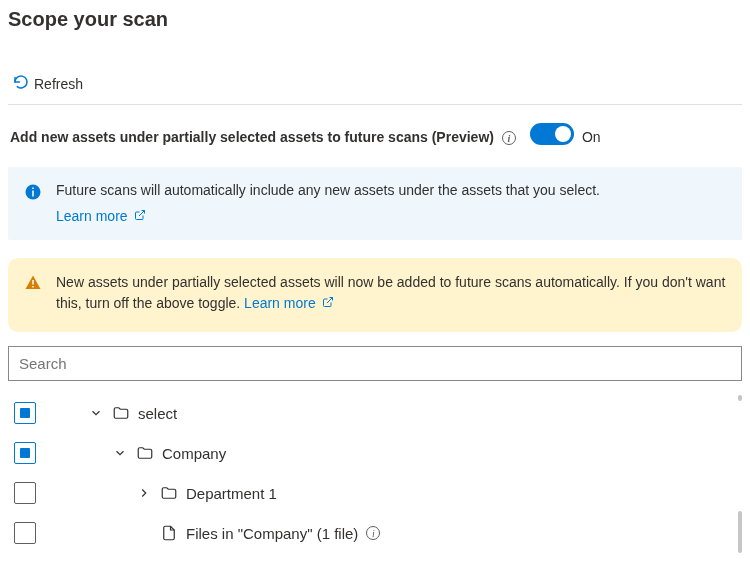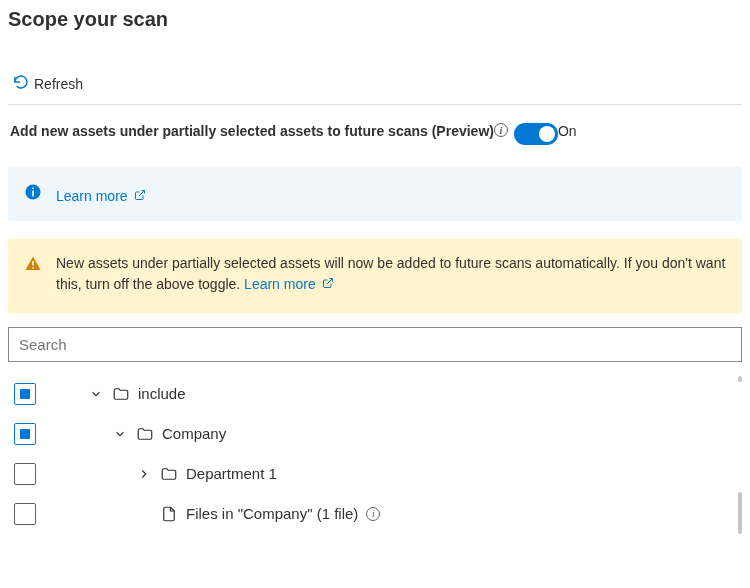--- a/index.html
+++ b/index.html
@@ -25,21 +25,22 @@
       cursor: pointer;
     }
     .refresh-row svg { width: 18px; height: 18px; }
     .separator {
       border: none;
       border-top: 1px solid #e1dfdd;
       margin-bottom: 18px;
     }
     .toggle-row {
       display: flex;
-      align-items: flex-start;
+      align-items: flex-end;
+      gap: 8px;
       font-weight: 600;
       margin-bottom: 22px;
       padding: 0 2px;
     }
     .toggle {
       position: relative;
       width: 44px;
       height: 22px;
       background: #0078d4;
       border-radius: 11px;
@@ -69,21 +70,21 @@
     .learn-more {
       color: #0078d4;
       cursor: pointer;
       display: inline-flex;
       align-items: center;
       gap: 6px;
       margin-top: 6px;
     }
     .warn-box {
       background: #fff4ce;
-      border-radius: 3px;
+      border-radius: 10px;
       padding: 14px 16px 18px 16px;
       display: flex;
       gap: 14px;
       margin-bottom: 14px;
     }
     .warn-box .icon-col { flex-shrink: 0; padding-top: 2px; }
     .warn-box .icon-col svg { width: 18px; height: 18px; }
     .warn-box .text-col { flex: 1; line-height: 1.5; }
     .inline-link {
       color: #0078d4;
@@ -218,20 +219,21 @@
   <div class="icon-col">
     <span>
       <svg viewBox="0 0 24 24" fill="#0078d4">
         <circle cx="12" cy="12" r="10"></circle>
         <rect x="11" y="10" width="2" height="8" fill="#fff"></rect>
         <rect x="11" y="6" width="2" height="2" fill="#fff"></rect>
       </svg>
     </span>
   </div>
   <div class="text-col">
+    <div>Future scans will automatically include any new assets under the assets that you select.</div>
     <div class="learn-more">
       <span>Learn more</span>
       <span>
         <svg width="12" height="12" viewBox="0 0 24 24" fill="none" stroke="#0078d4" stroke-width="2">
           <path d="M18 13v6a2 2 0 0 1-2 2H5a2 2 0 0 1-2-2V8a2 2 0 0 1 2-2h6"></path>
           <path d="M15 3h6v6"></path>
             <path d="M10 14L21 3"></path>
         </svg>
       </span>
     </div>
@@ -274,21 +276,21 @@
       <div class="checkbox partial"></div>
       <div class="spacer" style="width: 36px;"></div>
       <div class="chevron">
         <svg viewBox="0 0 24 24" width="14" height="14" fill="none" stroke="#323130" stroke-width="2">
           <polyline points="6 9 12 15 18 9"></polyline>
         </svg>
       </div>
       <div class="folder"><svg viewBox="0 0 24 24" width="18" height="18" fill="none" stroke="#323130" stroke-width="1.6">
           <path d="M3 7a2 2 0 0 1 2-2h4l2 2h8a2 2 0 0 1 2 2v8a2 2 0 0 1-2 2H5a2 2 0 0 1-2-2V7z"></path>
         </svg></div>
-      <span class="tree-label">include</span>
+      <span class="tree-label">select</span>
     </div>
     <div class="tree-row">
       <div class="checkbox partial"></div>
       <div class="spacer" style="width: 60px;"></div>
       <div class="chevron">
         <svg viewBox="0 0 24 24" width="14" height="14" fill="none" stroke="#323130" stroke-width="2">
           <polyline points="6 9 12 15 18 9"></polyline>
         </svg>
       </div>
       <div class="folder"><svg viewBox="0 0 24 24" width="18" height="18" fill="none" stroke="#323130" stroke-width="1.6">

